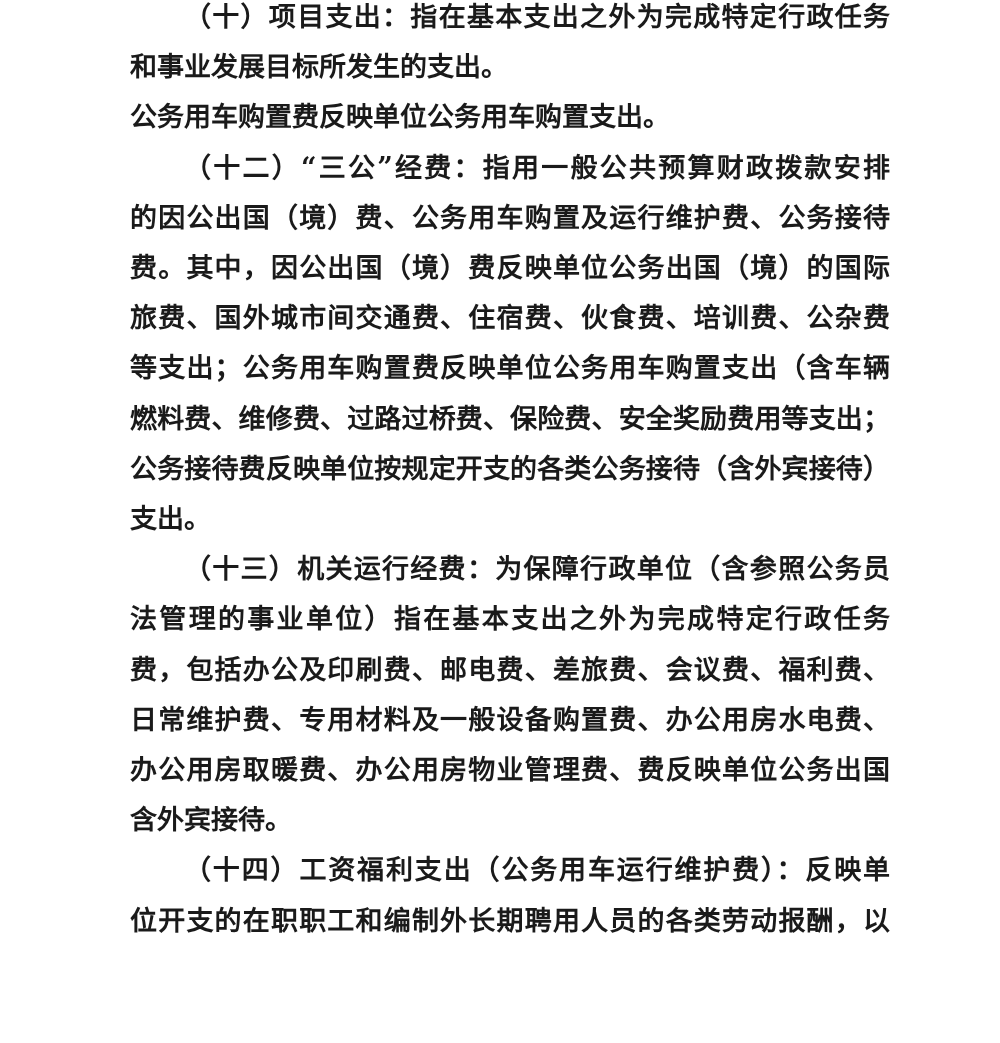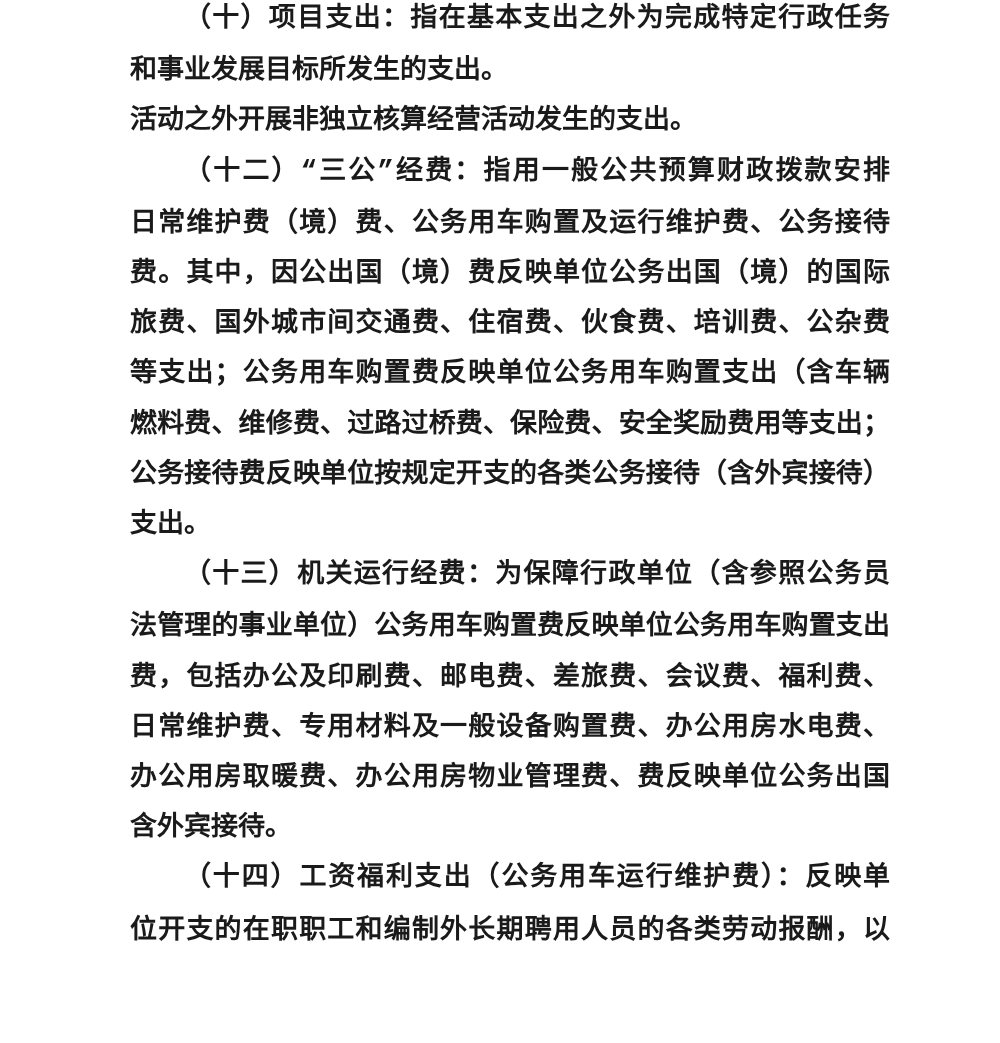--- a/index.html
+++ b/index.html
@@ -45,48 +45,47 @@
   }
   .line.para-end {
     text-align: right;
     text-align-last: left;
   }
   .seg {
     font-weight: 700;
   }
   .seg-bold {
     font-weight: 700;
-    font-family: Liberation Mono, monospace;
   }
 </style>
 </head>
 <body>
 
 <main class="page" style="background: rgb(255, 255, 255);">
   <section class="doc-body" id="doc-body" style="color: rgb(26, 26, 26);">
       <div class="paragraph">
         <div class="line indent"><span class="seg seg-bold">（十）项目支出：</span><span class="seg">指在基本支出之外为完成特定行政任务</span></div>
         <div class="line para-end"><span class="seg">和事业发展目标所发生的支出。</span></div>
       </div>
       <div class="paragraph">
-        <div class="line para-end"><span class="seg">活动之外开展非独立核算经营活动发生的支出。</span></div>
+        <div class="line para-end"><span class="seg">公务用车购置费反映单位公务用车购置支出。</span></div>
       </div>
       <div class="paragraph">
         <div class="line indent"><span class="seg seg-bold">（十二）“三公”经费：</span><span class="seg">指用一般公共预算财政拨款安排</span></div>
-        <div class="line"><span class="seg">日常维护费（境）费、公务用车购置及运行维护费、公务接待</span></div>
+        <div class="line"><span class="seg">的因公出国（境）费、公务用车购置及运行维护费、公务接待</span></div>
         <div class="line"><span class="seg">费。其中，因公出国（境）费反映单位公务出国（境）的国际</span></div>
         <div class="line"><span class="seg">旅费、国外城市间交通费、住宿费、伙食费、培训费、公杂费</span></div>
         <div class="line"><span class="seg">等支出；公务用车购置费反映单位公务用车购置支出（含车辆</span></div>
         <div class="line"><span class="seg">燃料费、维修费、过路过桥费、保险费、安全奖励费用等支出；</span></div>
         <div class="line"><span class="seg">公务接待费反映单位按规定开支的各类公务接待（含外宾接待）</span></div>
         <div class="line para-end"><span class="seg">支出。</span></div>
       </div>
       <div class="paragraph">
         <div class="line indent"><span class="seg seg-bold">（十三）机关运行经费：</span><span class="seg">为保障行政单位（含参照公务员</span></div>
-        <div class="line"><span class="seg">法管理的事业单位）公务用车购置费反映单位公务用车购置支出</span></div>
+        <div class="line"><span class="seg">法管理的事业单位）指在基本支出之外为完成特定行政任务</span></div>
         <div class="line"><span class="seg">费，包括办公及印刷费、邮电费、差旅费、会议费、福利费、</span></div>
         <div class="line"><span class="seg">日常维护费、专用材料及一般设备购置费、办公用房水电费、</span></div>
         <div class="line"><span class="seg">办公用房取暖费、办公用房物业管理费、费反映单位公务出国</span></div>
         <div class="line para-end"><span class="seg">含外宾接待。</span></div>
       </div>
       <div class="paragraph">
         <div class="line indent"><span class="seg seg-bold">（十四）工资福利支出（公务用车运行维护费）：</span><span class="seg">反映单</span></div>
         <div class="line"><span class="seg">位开支的在职职工和编制外长期聘用人员的各类劳动报酬，以</span></div>
       </div>
     </section>

